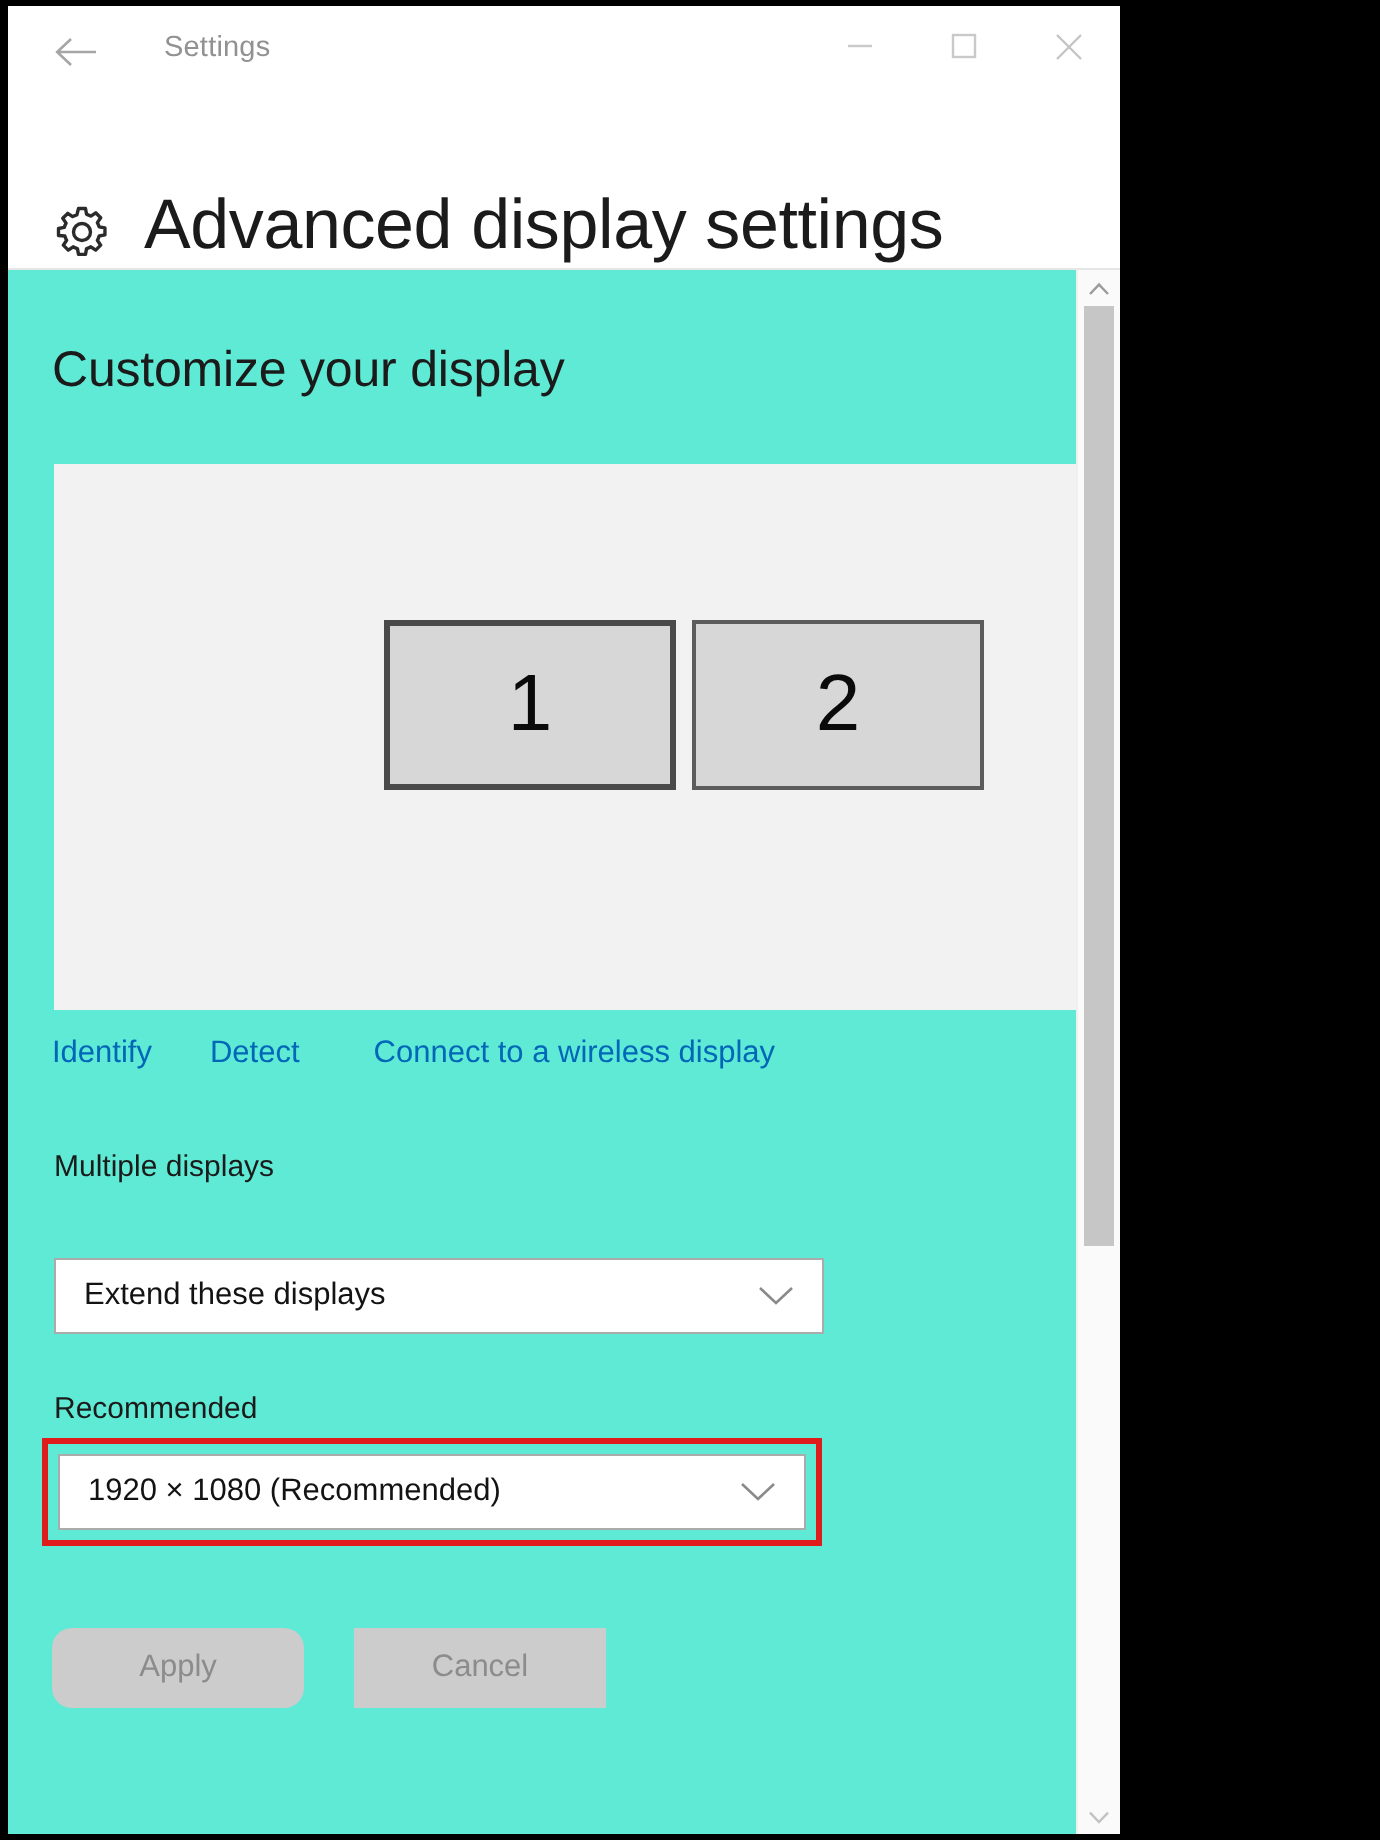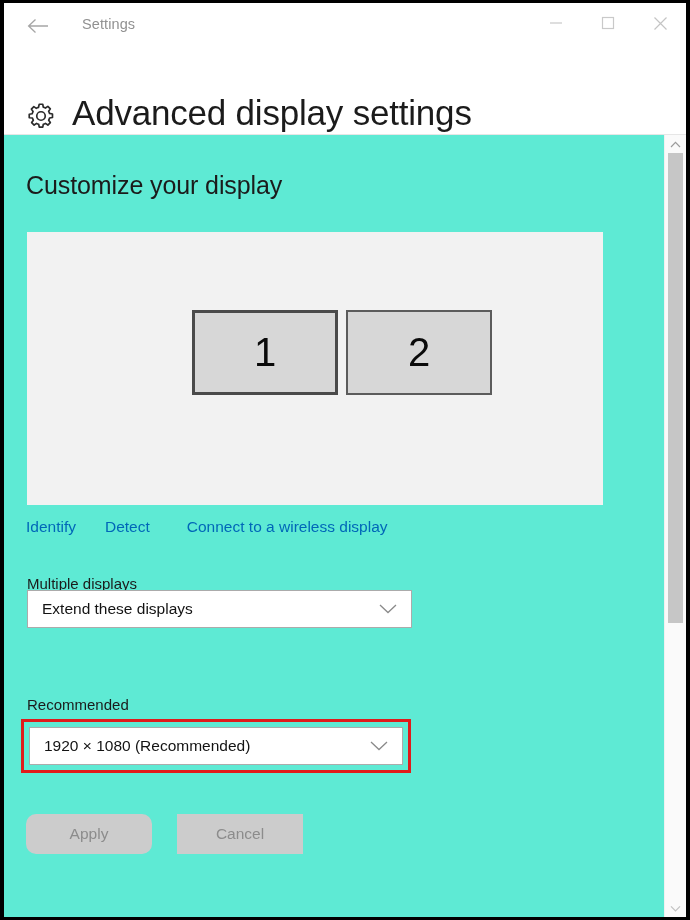--- a/index.html
+++ b/index.html
@@ -11,21 +11,21 @@
     width: 690px;
     height: 920px;
     overflow: hidden;
     font-family: "Liberation Sans", sans-serif;
   }
 
   .window {
     position: absolute;
     left: 4px;
     top: 3px;
-    width: 682px;
+    width: 556px;
     height: 914px;
     background: #ffffff;
     overflow: hidden;
   }
 
   
   .titlebar {
     position: relative;
     height: 47px;
     background: #ffffff;
@@ -198,21 +198,21 @@
   }
   .combo .chev {
     position: absolute;
     right: 14px;
     top: 50%;
     transform: translateY(-50%);
     display: flex;
   }
   .combo-multi {
     left: 23px;
-    top: 455px;
+    top: 494px;
     width: 385px;
     height: 38px;
   }
   .combo-res {
     left: 25px;
     top: 592px;
     width: 374px;
     height: 38px;
   }
 

